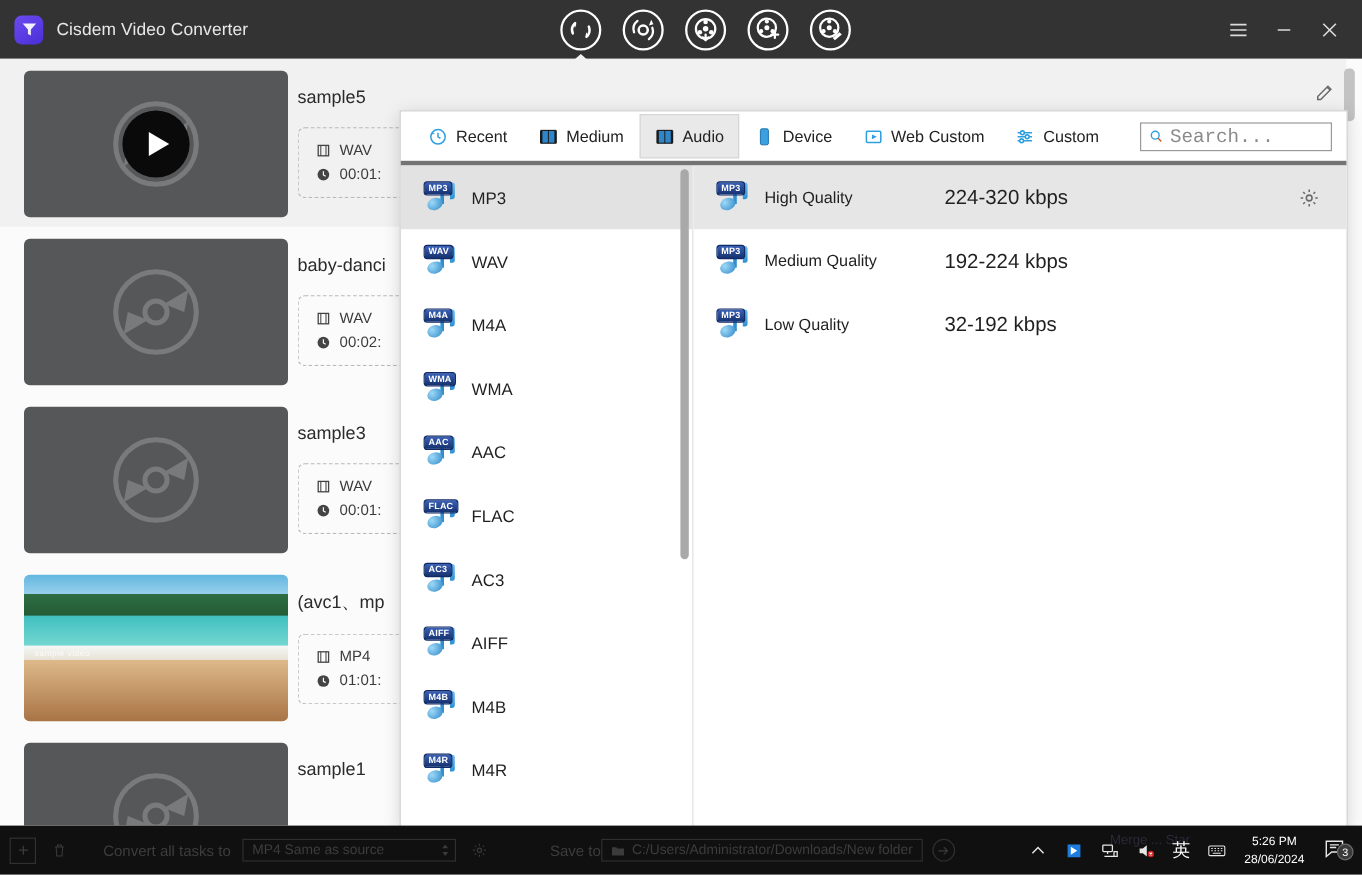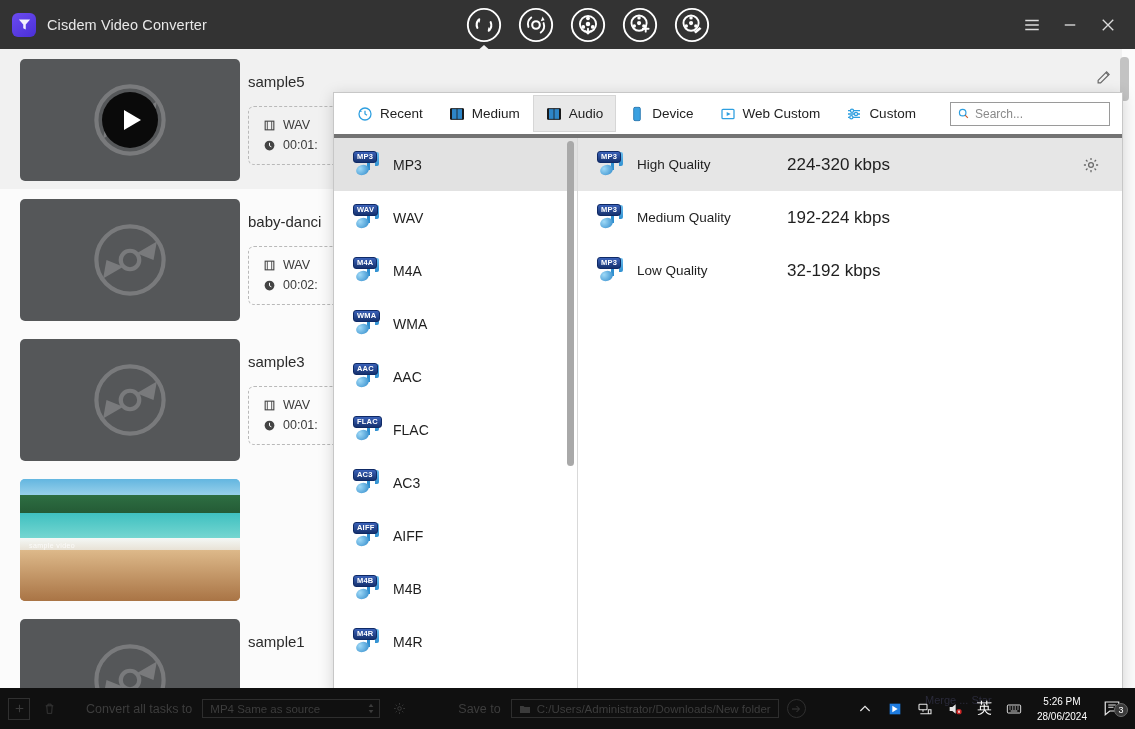--- a/index.html
+++ b/index.html
@@ -106,22 +106,22 @@
   }
   .tab.active { background: #e9e9e9; border-color: #d6d6d6; }
   .tab svg { width: 16px; height: 16px; flex: none; }
   .search-wrap {
     position: absolute; right: 12px; top: 50%; transform: translateY(-50%);
     width: 160px; height: 24px; border: 1px solid #9a9a9a; background: #fff;
     display: flex; align-items: center; padding: 0 6px; gap: 5px;
   }
   .search-wrap svg { width: 13px; height: 13px; flex: none; }
   .search-wrap input {
-    border: 0; outline: 0; font-size: 12px; color: #555; width: 100%;
-    font-family: Liberation Sans, sans-serif; background: transparent;
+    border: 0; outline: 0; font-size: 16px; color: #555; width: 100%;
+    font-family: Liberation Mono, monospace; background: transparent;
   }
   .search-wrap input::placeholder { color: #8a8a8a; }
 
   .panel-body { display: flex; height: 555px; }
   .fmt-col {
     width: 244px; border-right: 1px solid #d9d9d9; position: relative;
     overflow: hidden; background: #fff;
   }
   .fmt-item {
     height: 53px; display: flex; align-items: center; gap: 12px; padding-left: 17px; cursor: pointer;
@@ -362,20 +362,33 @@
         </div>
         <div class="file-row">
           <div class="thumb photo">
             <div class="sky"></div>
             <div class="trees"></div>
             <div class="sea"></div>
             <div class="foam"></div>
             <div class="sand"></div>
             <div class="wm">sample video</div>
           </div>
+          <div class="file-meta"><div class="file-name">(avc1、mp</div><div class="info-box"><div class="info-line">
+                <svg viewBox="0 0 24 24">
+                  <rect x="4" y="4" width="16" height="16" fill="none" stroke="#444" stroke-width="2"></rect>
+                  <path d="M8 4v16M16 4v16" stroke="#444" stroke-width="1.6"></path>
+                </svg>
+                <span>MP4</span>
+              </div><div class="info-line">
+                <svg viewBox="0 0 24 24">
+                  <circle cx="12" cy="12" r="9" fill="#444"></circle>
+                  <path d="M12 7v5.5l3.5 2" stroke="#fff" stroke-width="1.8" fill="none"></path>
+                </svg>
+                <span>01:01:</span>
+              </div></div></div>
         </div>
         <div class="file-row">
           <div class="thumb">
             <svg class="disc" width="84" height="84" viewBox="0 0 100 100">
               <circle cx="50" cy="50" r="40" fill="none" stroke="#d6d6d6" stroke-width="5"></circle>
               <circle cx="50" cy="50" r="11" fill="none" stroke="#d6d6d6" stroke-width="5"></circle>
               <path d="M58 42l24-14-4 22z" fill="#d6d6d6"></path>
               <path d="M42 58l-24 14 4-22z" fill="#d6d6d6"></path>
             </svg>
           </div>
@@ -619,21 +632,21 @@
         <path d="M5 2l3 4H2zM5 14l3-4H2z" fill="#3b3b3b"></path>
         </svg>
     </div>
     <div class="sq-btn" style="border-color:transparent;margin-left:8px">
       <svg viewBox="0 0 24 24">
           <circle cx="12" cy="12" r="3.3" fill="none" stroke="#3b3b3b" stroke-width="1.8"></circle>
         <path d="M12 2v3M12 19v3M2 12h3M19 12h3M5 5l2 2M17 17l2 2M19 5l-2 2M7 17l-2 2" stroke="#3b3b3b" stroke-width="1.8"></path>
         </svg>
     </div>
     <div class="bb-label" style="margin-left:48px">Save to</div>
-    <div class="path-box" style="margin-left:10px">
+    <div class="path-box" style="">
       <svg viewBox="0 0 24 24" width="12" height="12">
         <path d="M2 6h7l2 2h11v12H2z" fill="#3b3b3b"></path>
         </svg>
       <span>C:/Users/Administrator/Downloads/New folder</span>
     </div>
     <div class="go-circle" style="margin-left:8px">
       <svg viewBox="0 0 24 24" width="12" height="12">
           <path d="M4 12h14M13 6l6 6-6 6" fill="none" stroke="#3b3b3b" stroke-width="2"></path>
         </svg>
     </div>

